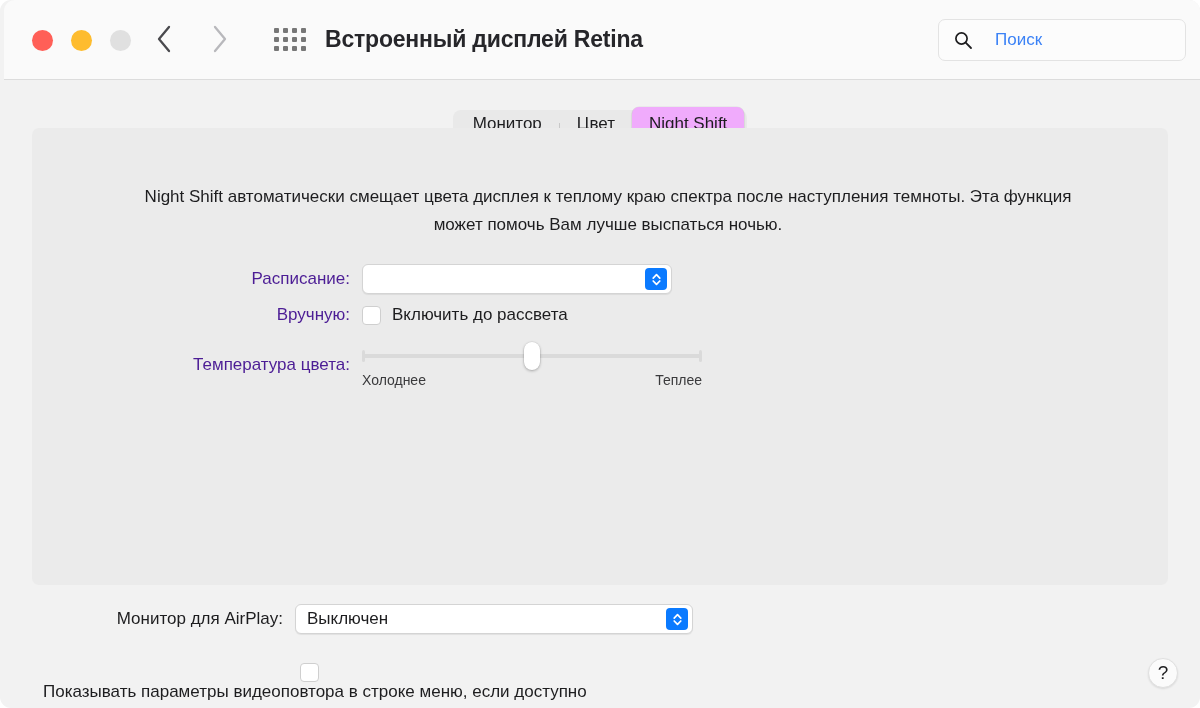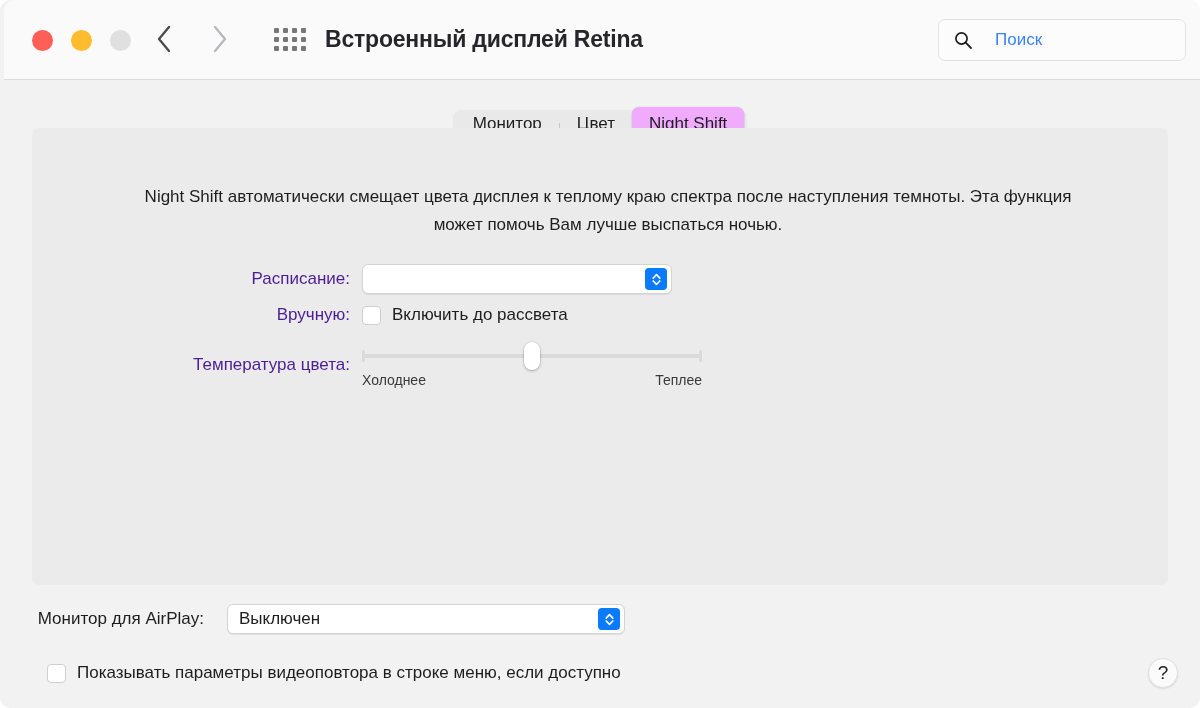--- a/index.html
+++ b/index.html
@@ -288,35 +288,37 @@
 
   
   .row-airplay {
     position: absolute;
     left: 0; top: 604px;
     width: 1200px;
     display: flex;
     align-items: center;
   }
   .airplay-lab {
-    width: 227px;
-    padding-right: 23px;
+    width: 275px;
+    padding-right: 12px;
     box-sizing: border-box;
     display: flex;
     justify-content: flex-end;
     font-size: 17px;
     color: #1d1d1f;
     white-space: nowrap;
+    margin-left: 20px;
   }
 
   .row-mirror {
     position: absolute;
-    left: 47px; top: 663px;
-    display: flex;
-    align-items: center;
+    left: 32px; top: 663px;
+    display: flex;
+    align-items: center;
+    flex-direction: column;
   }
 
   .help-btn {
     position: absolute;
     right: 22px; bottom: 20px;
     width: 30px; height: 30px;
     border-radius: 50%;
     background: #fbfbfb;
     border: 1px solid #e0e0e0;
     box-shadow: 0 1px 2px rgba(0,0,0,0.10);

